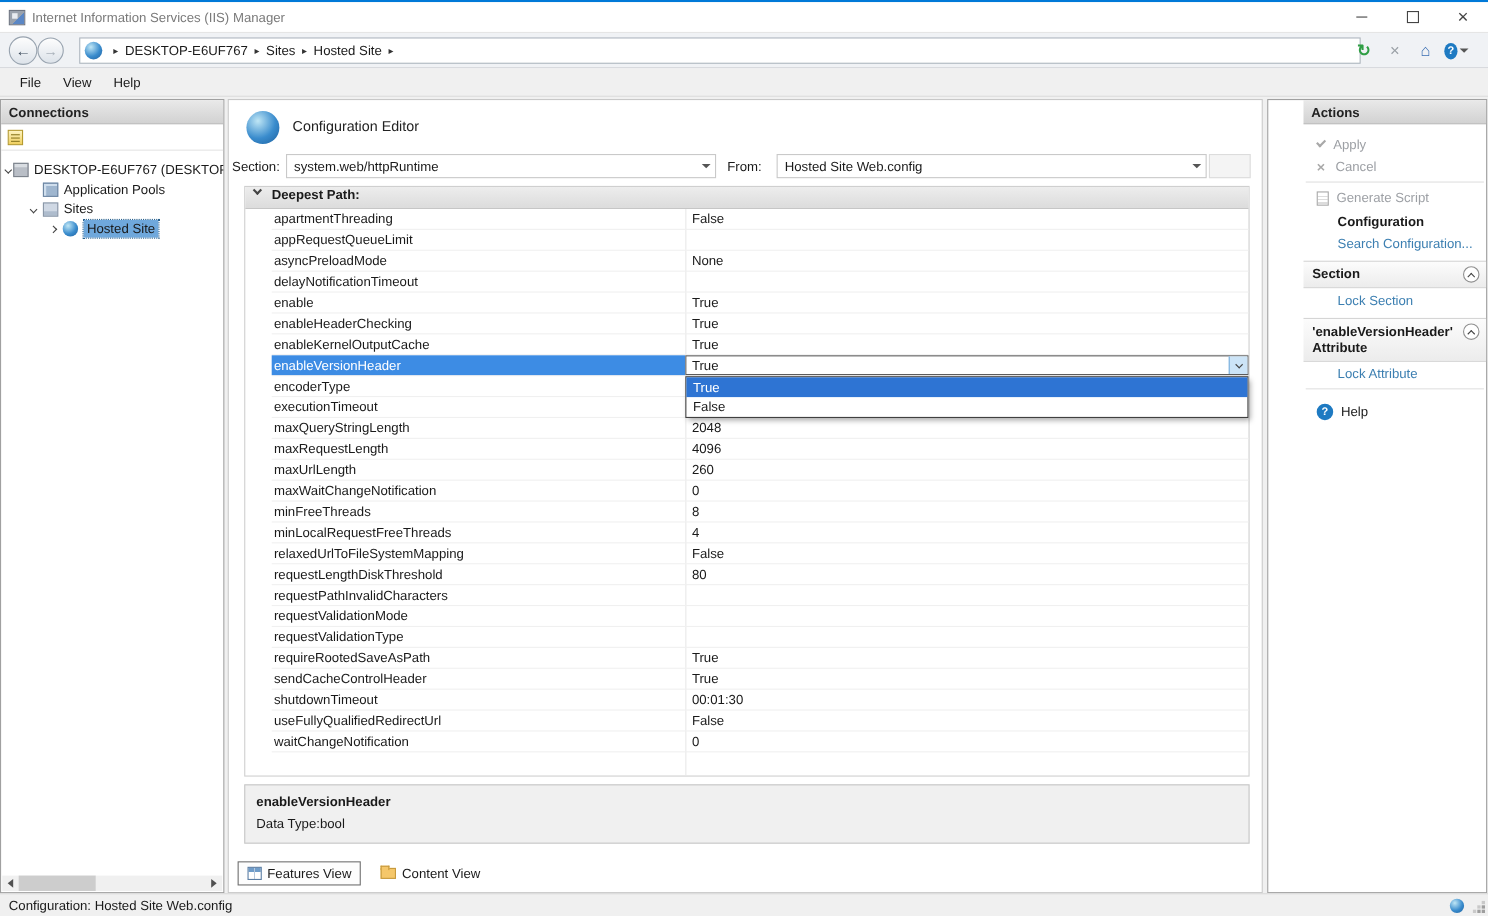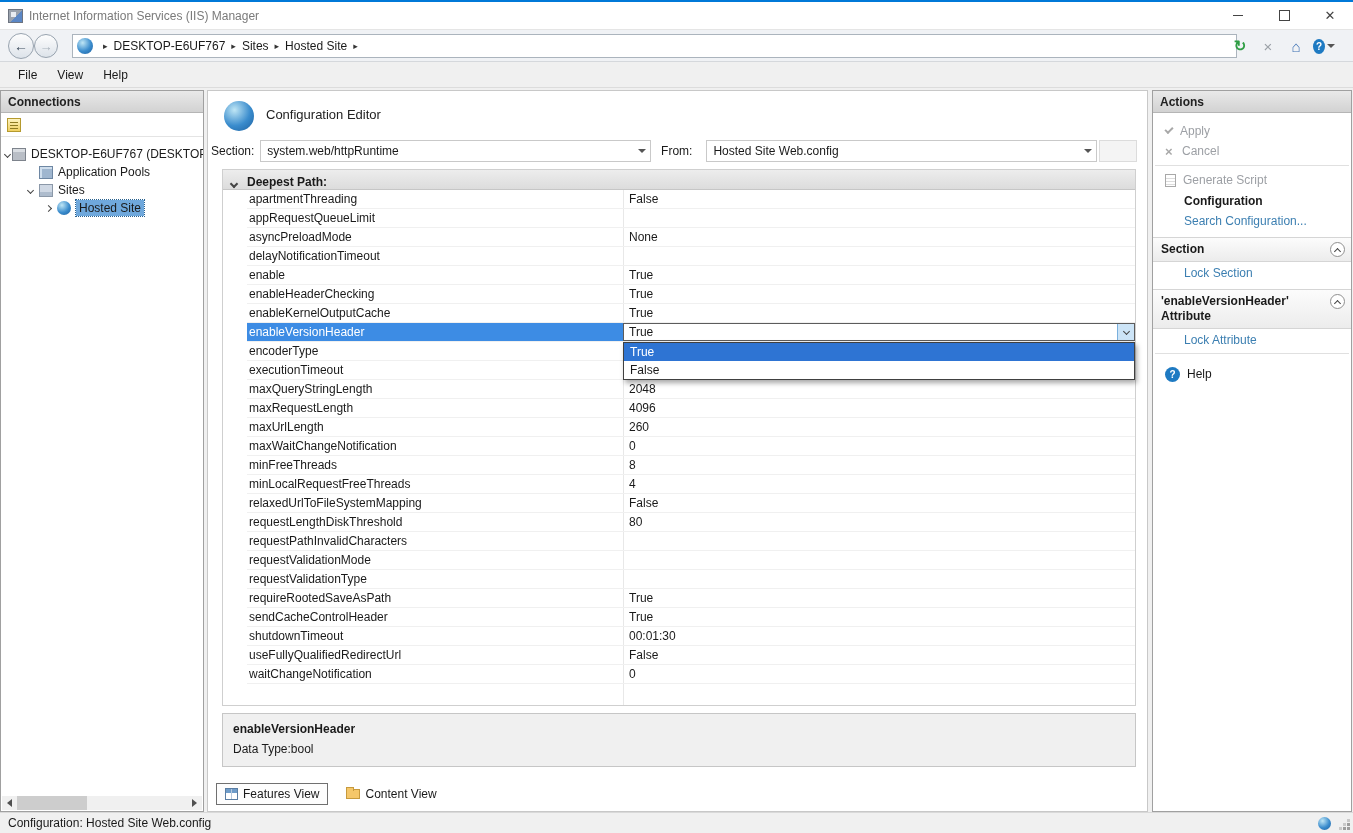--- a/index.html
+++ b/index.html
@@ -96,21 +96,21 @@
 
   .chev { display:inline-block; width:6px; height:6px; border-right:2px solid #444; border-bottom:2px solid #444; }
   .chev.down { transform:rotate(45deg); }
   .chev.right { transform:rotate(-45deg); }
   .chev.up { transform:rotate(225deg); }
   .chev.small { width:5px; height:5px; border-width:1.5px; }
 
   .grid { position:absolute; left:14px; top:78px; width:914px; height:537px;
     border:1px solid #cfcfcf; background:#fff; }
   .grid-header { height:20px; background:linear-gradient(#ededed,#dcdcdc); border-bottom:1px solid #c6c6c6;
-    display:flex; align-items:flex-end; font-weight:bold; }
+    display:flex; align-items:flex-start; font-weight:bold; }
   .grid-header .chev { margin:0 10px 2px 8px; }
   .grid-divider { position:absolute; left:400px; top:20px; bottom:0; width:1px; background:#e8e8e8; }
   .grid-body { position:relative; }
   .grid-row { height:19px; margin-left:24px; display:flex; border-bottom:1px solid #f0f0f0; }
   .cell { line-height:18px; }
   .cell.name { width:376px; padding-left:2px; overflow:hidden; }
   .cell.value { flex:1; padding-left:6px; }
   .grid-row.selected .name { background:#3d8ce4; color:#fff; }
   .grid-row.selected .value { padding:0; border:1px solid #5c5c5c; display:flex; align-items:stretch; background:#fff; }
   .combo-text { flex:1; line-height:17px; padding-left:5px; }
@@ -131,21 +131,21 @@
   .tab.active { border:1px solid #707070; background:#fdfdfd; }
   .tab-icon.features { width:13px; height:12px; border:1px solid #5a7da3;
     background:linear-gradient(90deg, transparent 5px, #b8c9dd 5px, #b8c9dd 6px, transparent 6px),
                linear-gradient(180deg, #6f9cc9 0 4px, #fff 4px); }
   .tab-icon.content { width:14px; height:10px; background:#f5c76a; border:1px solid #c79a3d; position:relative; }
   .tab-icon.content::before { content:""; position:absolute; left:-1px; top:-3px; width:6px; height:3px;
     background:#f5c76a; border:1px solid #c79a3d; border-bottom:none; }
 
   
   .actions { position:absolute; left:1152px; top:90px; width:200px; height:722px; background:#fff;
-    border:1px solid #a0a0a0; }
+    border:1px solid #a0a0a0;padding-left:32px; }
   .actions-body { padding-top:8px; }
   .action-item { height:20px; display:flex; align-items:center; gap:7px; padding-left:12px; }
   .action-item.disabled { color:#9da0a5; }
   .check-icon { width:8px; height:5px; border-left:2px solid #a8a8a8; border-bottom:2px solid #a8a8a8;
     transform:rotate(-45deg); margin-top:-3px; }
   .x-icon { color:#a8a8a8; font-size:13px; font-weight:bold; width:10px; }
   .doc-icon { width:11px; height:13px; border:1px solid #a8a8a8;
     background:linear-gradient(#fff 0 3px, #dcdcdc 3px 4px, #fff 4px 6px, #dcdcdc 6px 7px, #fff 7px 9px, #dcdcdc 9px 10px, #fff 10px); }
   .a-sep { border-top:1px solid #e0e0e0; margin:4px 2px; }
   .group-title { font-weight:bold; padding:4px 0 2px 31px; }

